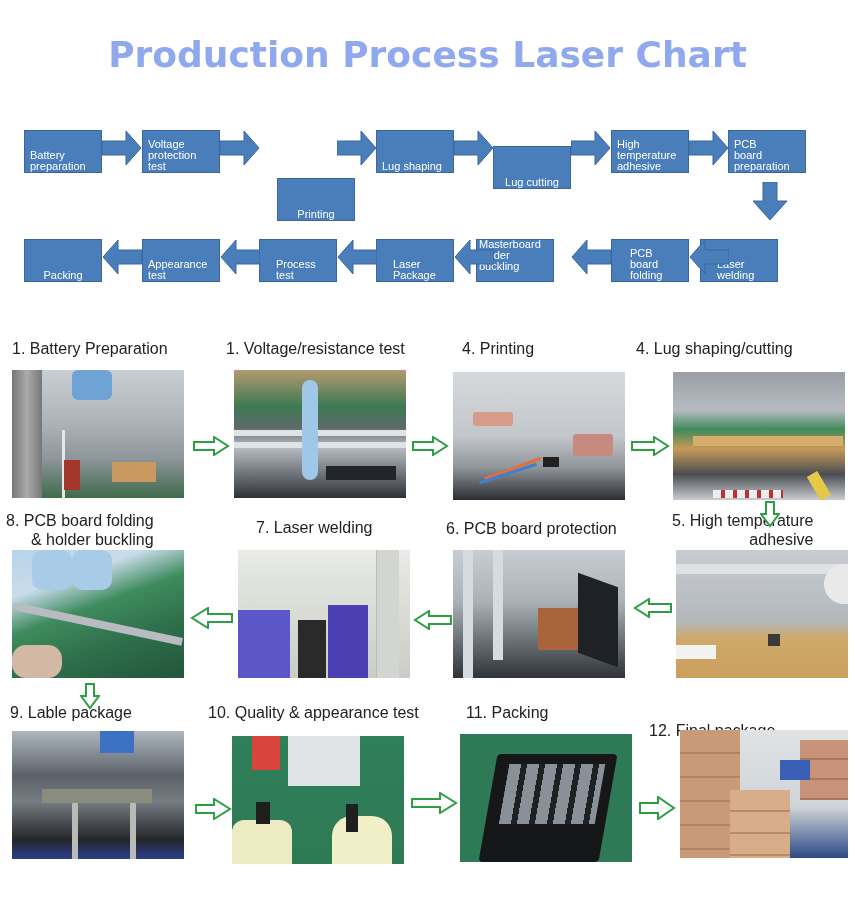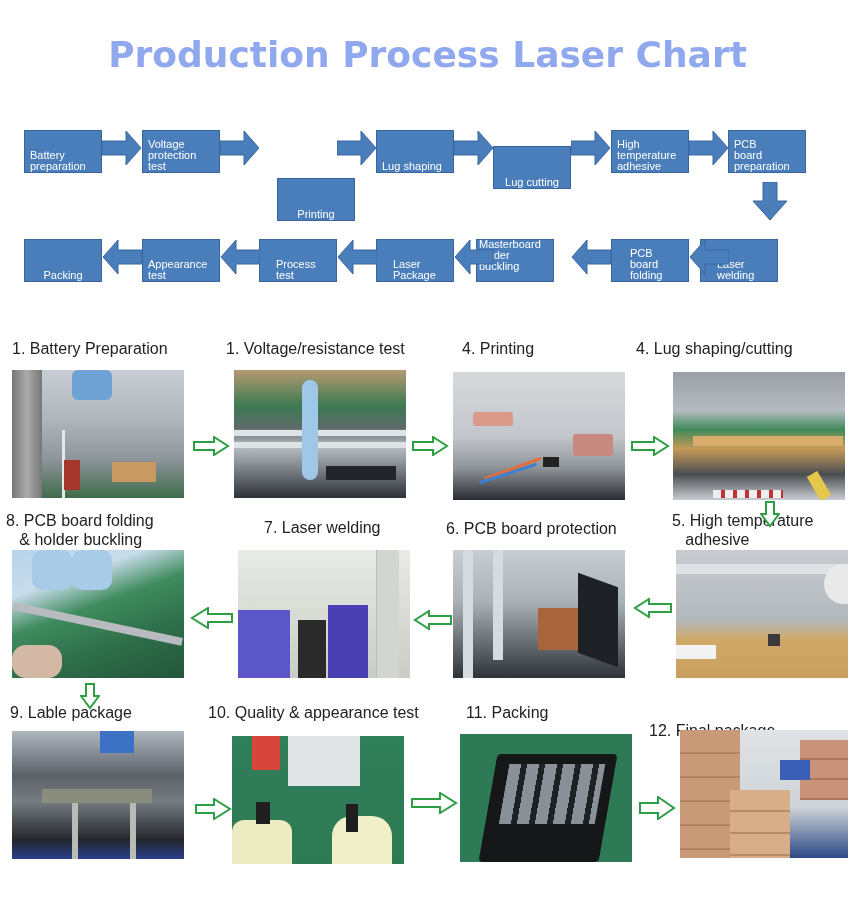--- a/index.html
+++ b/index.html
@@ -2,21 +2,21 @@
 <html><head>
 <meta charset="utf-8">
 <style>
   html, body { margin:0; padding:0; background:#ffffff; }
   body { width:855px; height:901px; position:relative; overflow:hidden; font-family:"DejaVu Sans", sans-serif; }
   .title { position:absolute; left:0; top:34px; width:855px; text-align:center; font-family:"DejaVu Sans", sans-serif; font-weight:bold; font-size:36px; color:#8fa8ee; letter-spacing:0px; }
   .fbox { position:absolute; width:78px; height:43px; background:#4a7ebb; border:1px solid #3a66a0; box-sizing:border-box; color:#fff; font-family:Liberation Sans, sans-serif; font-size:11px; line-height:11px; display:flex; align-items:flex-end; padding:0 5px; overflow:hidden; }
   .fbox.center { justify-content:center; text-align:center; }
   .fbox span { display:block; white-space:pre-line; }
   .arrow { position:absolute; }
-  .step-label { position:absolute; font-family:"Liberation Sans", sans-serif; font-size:16px; color:#222; white-space:pre; line-height:19px; }
+  .step-label { position:absolute; font-family:"Liberation Sans", sans-serif; font-size:16px; color:#222; white-space:pre; line-height:19px;text-align:right; }
   .photo { position:absolute; overflow:hidden; }
   .garrow { position:absolute; }
 </style>
 </head>
 <body>
 
 <div class="title">Production Process Laser Chart</div>
 
 <div>
   <div class="fbox" style="left:24px;top:130px;">
@@ -124,21 +124,21 @@
   </svg>
 
 <div class="step-label" style="left:12px;top:339px;">1. Battery Preparation</div>
 <div class="step-label" style="left:226px;top:339px;">1. Voltage/resistance test</div>
 <div class="step-label" style="left:462px;top:339px;">4. Printing</div>
 <div class="step-label" style="left:636px;top:339px;">4. Lug shaping/cutting</div>
 
 <div class="step-label" style="left:672px;top:511px;">5. High temperature
    adhesive</div>
 <div class="step-label" style="left:446px;top:519px;">6. PCB board protection</div>
-<div class="step-label" style="left:256px;top:518px;margin-left:8px;">7. Laser welding</div>
+<div class="step-label" style="left:256px;top:518px;">7. Laser welding</div>
 <div class="step-label" style="left:6px;top:511px;">8. PCB board folding
    &amp; holder buckling</div>
 
 <div class="step-label" style="left:10px;top:703px;">9. Lable package</div>
 <div class="step-label" style="left:208px;top:703px;">10. Quality &amp; appearance test</div>
 <div class="step-label" style="left:466px;top:703px;">11. Packing</div>
 <div class="step-label" style="left:649px;top:703px;margin-top:18px;">12. Final package</div>
 
 <div class="photo" style="left:12px;top:370px;width:172px;height:128px;background:linear-gradient(180deg,#c9ced4 0%,#aeb4ba 40%,#8d949a 70%,#3f6b4a 100%);">
   <div style="position:absolute;left:0;top:0;width:30px;height:128px;background:linear-gradient(90deg,#777,#aaa,#777);"></div>

